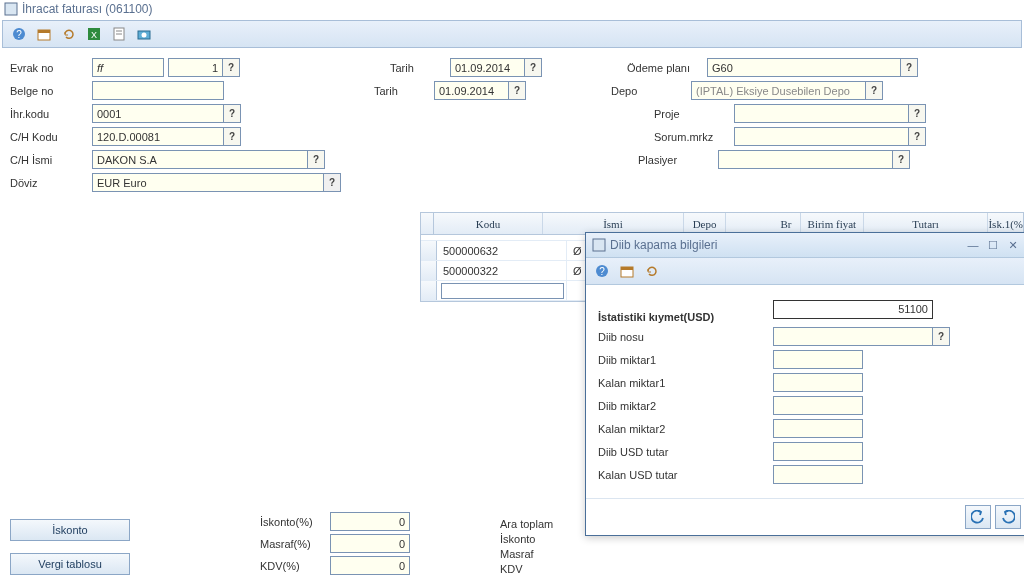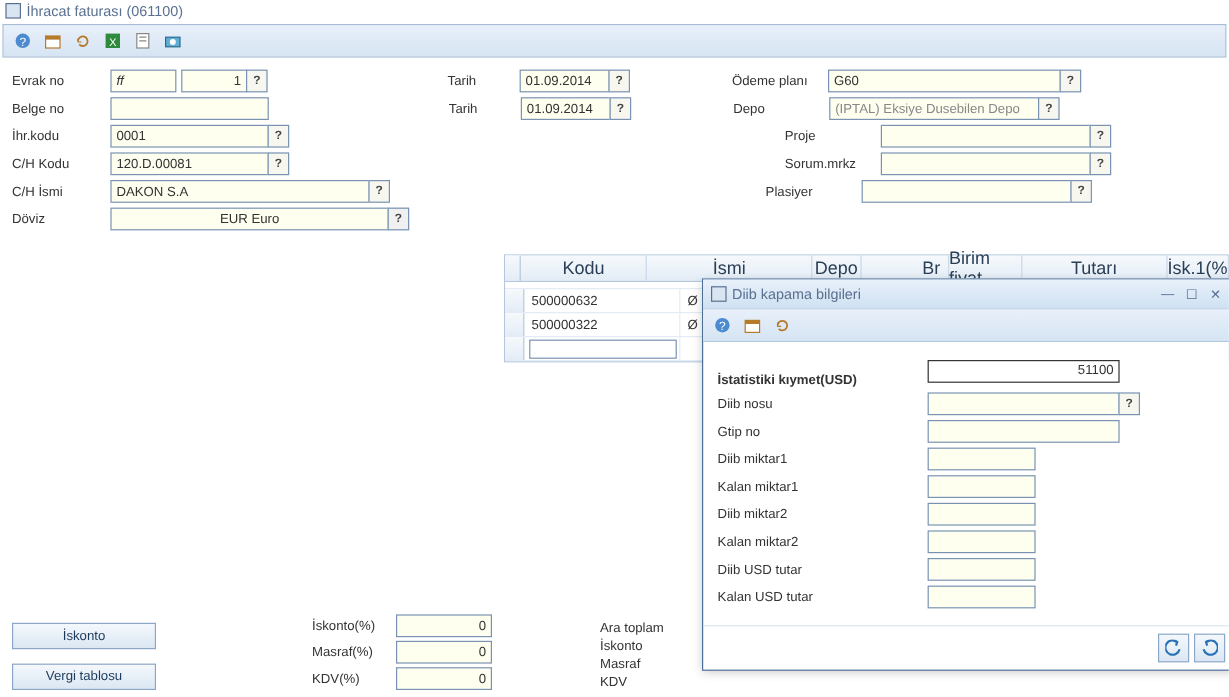--- a/index.html
+++ b/index.html
@@ -99,21 +99,22 @@
     border-bottom: 1px solid #b5c7dc;
     height: 22px;
     align-items: stretch;
   }
   .gh {
     border-right: 1px solid #cad8e8;
     display: flex;
     align-items: center;
     justify-content: center;
     color: #2a3f55;
-    font-size: 15px;
+    font-size: 11px;
+    font-family: Liberation Serif, serif;
   }
   .grid-body .grow {
     display: flex;
     height: 20px;
     border-bottom: 1px solid #e3ecf6;
     align-items: center;
   }
   .gc {
     border-right: 1px solid #e3ecf6;
     padding: 0 6px;
@@ -297,21 +298,21 @@
         <circle cx="7" cy="8" r="2.5" fill="#fff"></circle>
       </svg>
     </div>
 </div>
 
 <div class="form-area">
   <div class="form-row">
 
     <div class="form-col">
       <span class="lbl lbl-l">Evrak no</span>
-      <input class="inp" style="width: 55px; font-style: italic;" value="ff">
+      <input class="inp" style="width: 72px; font-style: italic;" value="ff">
       <input class="inp inp-right" style="width: 55px; margin-left: 4px;" value="1">
       <span class="help-btn"></span>
     </div>
 
     <div class="form-col" style="margin-left:150px;">
       <span class="lbl lbl-m">Tarih</span>
       <input class="inp" style="width: 75px;" value="01.09.2014">
       <span class="help-btn"></span>
     </div>
 
@@ -374,21 +375,21 @@
     <div class="form-col" style="margin-left:313px;">
       <span class="lbl lbl-r">Plasiyer</span>
       <input class="inp" style="width: 175px;" value="">
       <span class="help-btn"></span>
     </div>
   </div>
 
   <div class="form-row">
     <div class="form-col">
       <span class="lbl lbl-l">Döviz</span>
-      <input class="inp" style="width: 232px; text-align: center;" value="EUR Euro">
+      <input class="inp" style="width: 232px;" value="EUR Euro">
       <span class="help-btn" style="background:#f0f0f0;"></span>
     </div>
   </div>
 </div>
 
 <div class="grid-area">
   <div class="grid-header">
     <div class="row-head"></div>
     <div class="gh col-kodu">Kodu</div>
     <div class="gh col-ismi">İsmi</div>
@@ -487,26 +488,20 @@
       </div>
     </div>
     <div class="d-row">
       <span class="d-lbl">Diib nosu</span>
       <div class="d-inp-wrap">
         <input class="inp d-inp" style="">
         <span class="help-btn"></span>
       </div>
     </div>
     <div class="d-row">
-      <span class="d-lbl">Gtip no</span>
-      <div class="d-inp-wrap">
-        <input class="inp d-inp" style="">
-      </div>
-    </div>
-    <div class="d-row">
       <span class="d-lbl">Diib miktar1</span>
       <div class="d-inp-wrap">
         <input class="inp" style="width: 90px;">
       </div>
     </div>
     <div class="d-row">
       <span class="d-lbl">Kalan miktar1</span>
       <div class="d-inp-wrap">
         <input class="inp" style="width: 90px;">
       </div>

